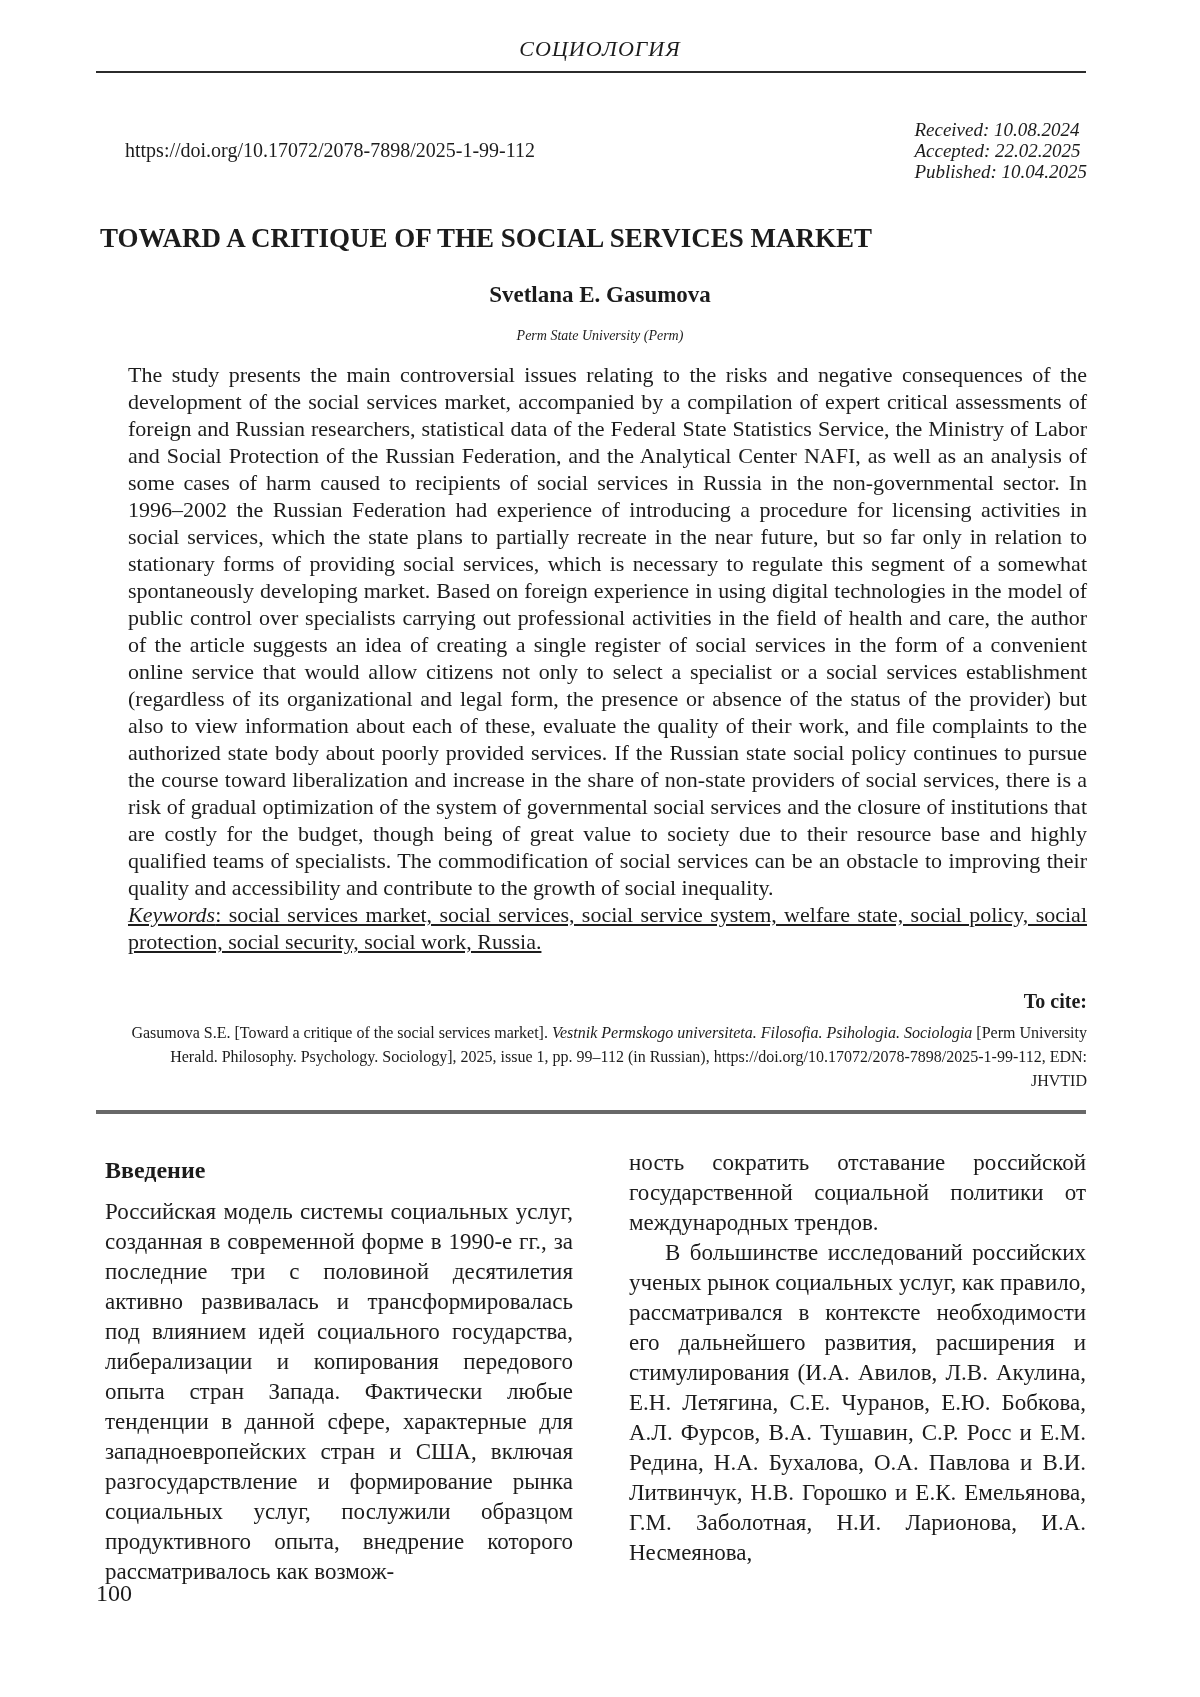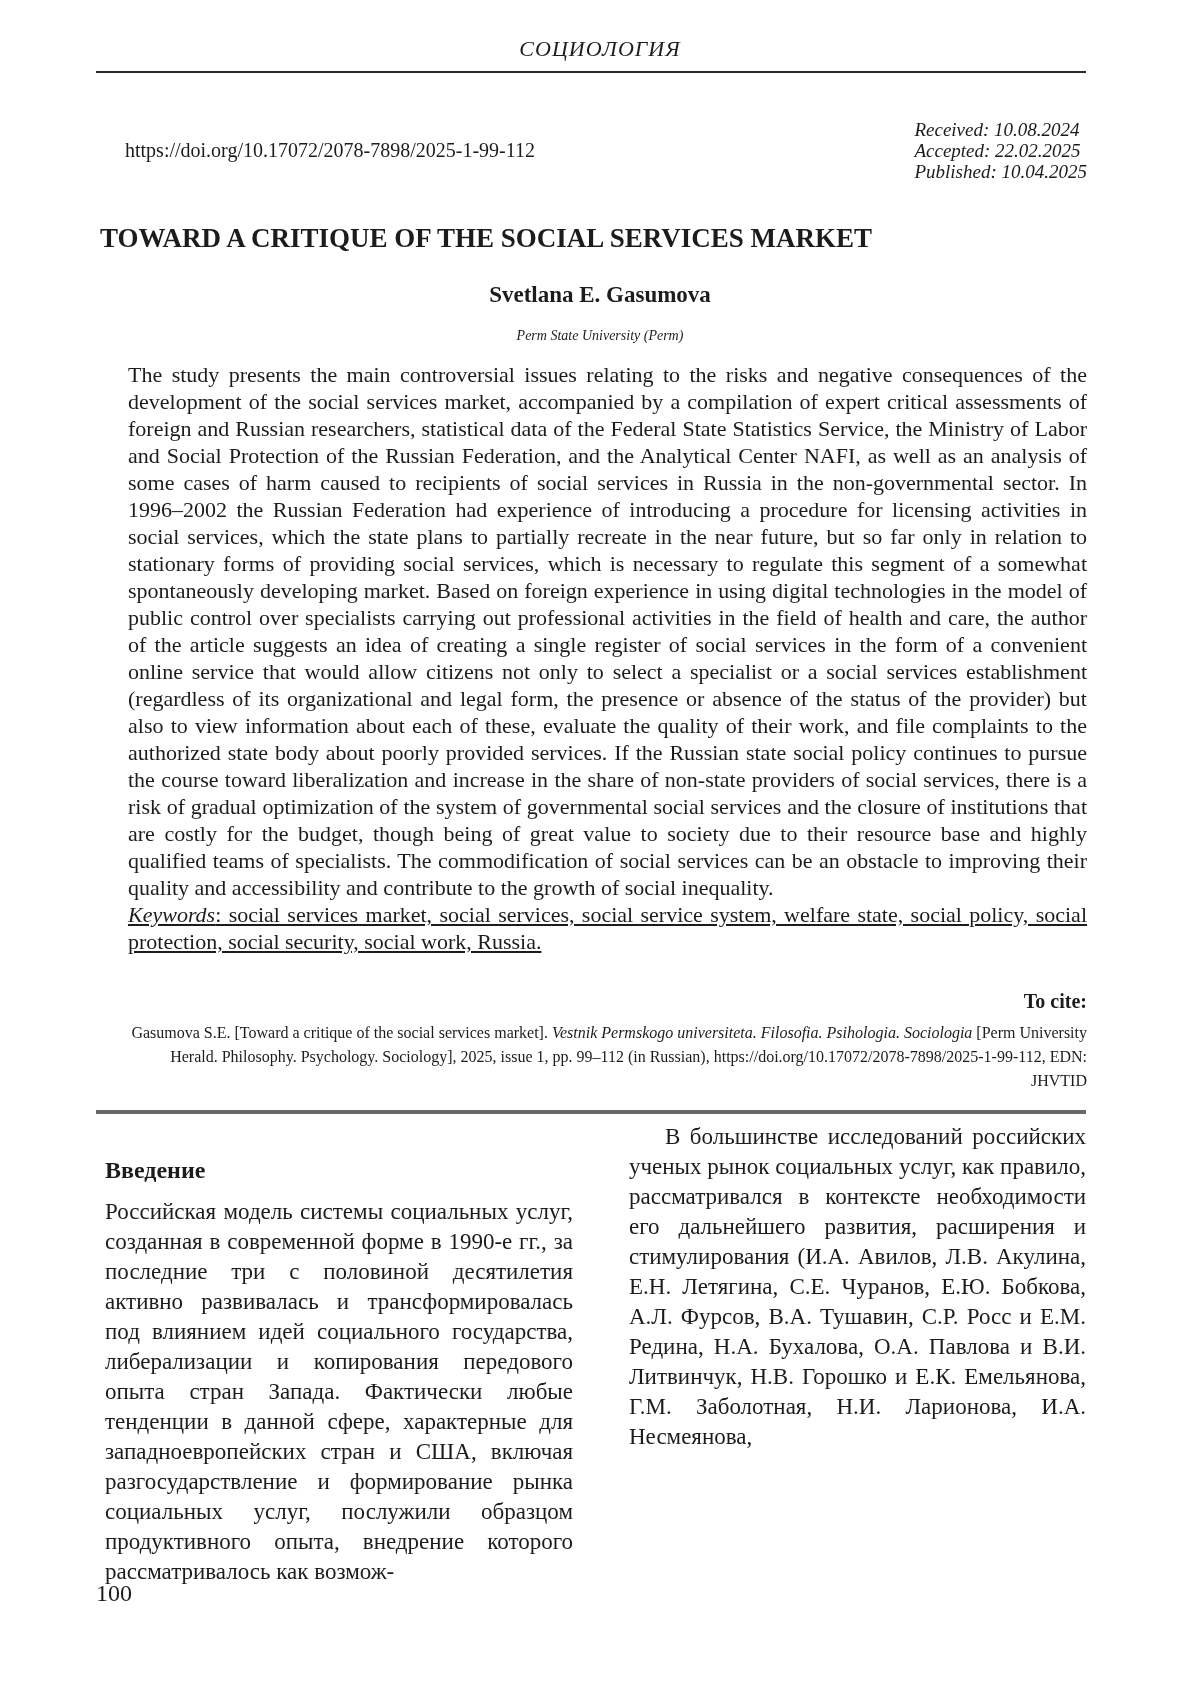--- a/index.html
+++ b/index.html
@@ -170,19 +170,20 @@
   <p class="citation"><span>Gasumova S.E. [Toward a critique of the social services market]. </span><span class="journal">Vestnik Permskogo universiteta. Filosofia. Psihologia. Sociologia</span><span> [Perm University Herald. Philosophy. Psychology. Sociology], 2025, issue 1, pp. 99–112 (in Russian), https://doi.org/10.17072/2078-7898/2025-1-99-112, EDN: JHVTID</span></p>
 
   <div class="section-divider"></div>
 
   <div class="columns">
     <div class="col-left">
       <h2 class="intro-heading">Введение</h2>
       <p class="body-par">Российская модель системы социальных услуг, созданная в современной форме в 1990-е гг., за последние три с половиной десятилетия активно развивалась и трансформировалась под влиянием идей социального государства, либерализации и копирования передового опыта стран Запада. Фактически любые тенденции в данной сфере, характерные для западноевропейских стран и США, включая разгосударствление и формирование рынка социальных услуг, послужили образцом продуктивного опыта, внедрение которого рассматривалось как возмож-</p>
     </div>
     <div class="col-right">
+      <p class="body-par first cont" style="margin-top:26px;">ность сократить отставание российской государственной социальной политики от международных трендов.</p>
       <p class="body-par indent">В большинстве исследований российских ученых рынок социальных услуг, как правило, рассматривался в контексте необходимости его дальнейшего развития, расширения и стимулирования (И.А. Авилов, Л.В. Акулина, Е.Н. Летягина, С.Е. Чуранов, Е.Ю. Бобкова, А.Л. Фурсов, В.А. Тушавин, С.Р. Росс и Е.М. Редина, Н.А. Бухалова, О.А. Павлова и В.И. Литвинчук, Н.В. Горошко и Е.К. Емельянова, Г.М. Заболотная, Н.И. Ларионова, И.А. Несмеянова,</p>
     </div>
   </div>
 
   <div class="page-number">100</div>
 
 </div>
 
 </body></html>

